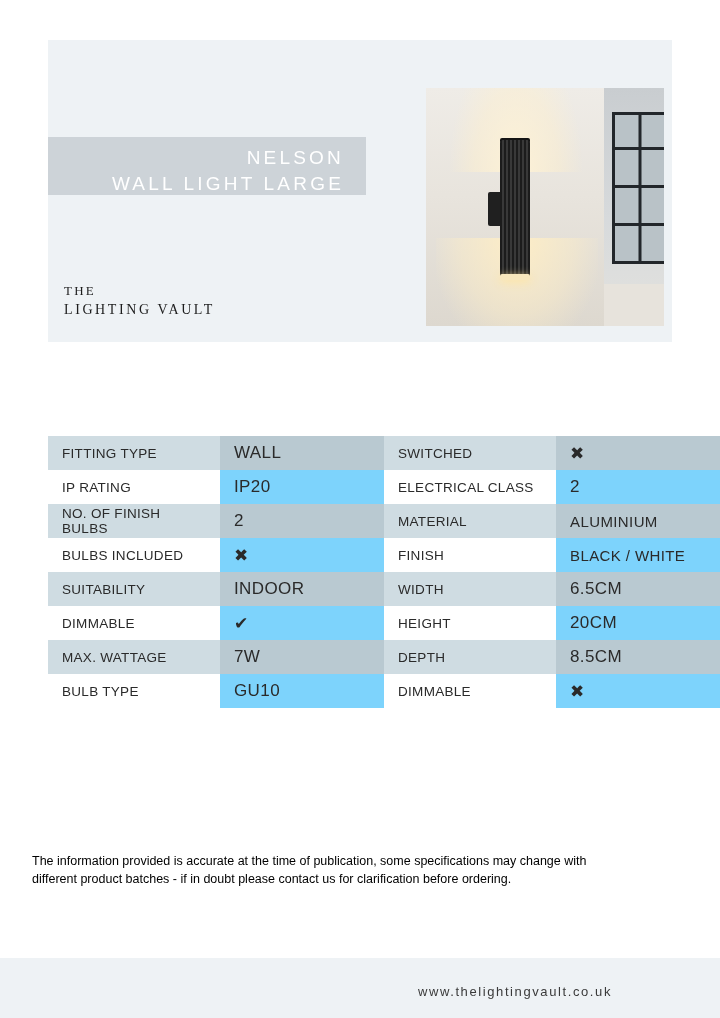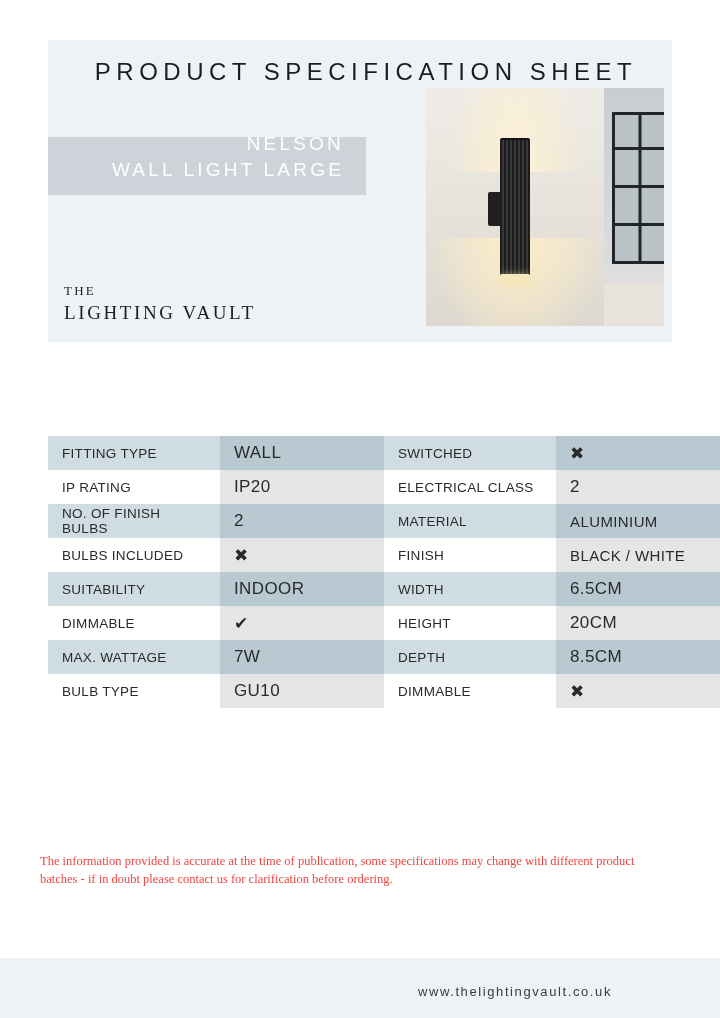--- a/index.html
+++ b/index.html
@@ -46,21 +46,21 @@
     position: absolute;
     left: 48px;
     top: 137px;
     width: 318px;
     height: 58px;
     background: #cdd3d8;
   }
   .product-name {
     position: absolute;
     left: 48px;
-    top: 131px;
+    top: 145px;
     width: 318px;
     text-align: right;
     padding-right: 22px;
     box-sizing: border-box;
     color: #ffffff;
     font-size: 19px;
     letter-spacing: 3.2px;
     line-height: 26px;
   }
   .brand {
@@ -70,21 +70,21 @@
     line-height: 1.25;
     font-family: "Liberation Serif", serif;
     color: #1d1d1d;
   }
   .brand .brand-the {
     font-size: 13px;
     letter-spacing: 2.2px;
     display: block;
   }
   .brand .brand-main {
-    font-size: 19px;
+    font-size: 14px;
     letter-spacing: 2.6px;
     display: block;
     margin-top: 2px;
   }
 
   
   .photo {
     position: absolute;
     left: 426px;
     top: 88px;
@@ -197,34 +197,33 @@
     width: 136px;
     font-size: 17px;
     letter-spacing: 0.4px;
   }
   .spec-table td.value.small {
     font-size: 15px;
   }
   .row-shade td.label  { background: #cfdce2; }
   .row-shade td.value  { background: #b9c9d1; }
   .row-plain td.label  { background: #ffffff; }
-  .row-plain td.value  { background: #e5e5e5; }
+  .row-plain td.value  { background: #7dd3fc; }
   .mark-yes { color: #16a92b; font-size: 18px; }
   .mark-no  { color: #e8342a; font-size: 17px; }
 
   
   .disclaimer {
     position: absolute;
-    left: 40px;
+    left: 32px;
     top: 852px;
     width: 600px;
     font-size: 12.5px;
     line-height: 18px;
-    color: #ef4444;
-    font-family: Liberation Serif, serif;
+    color: #000000;
   }
 
   
   .footer-band {
     position: absolute;
     left: 0;
     top: 958px;
     width: 720px;
     height: 60px;
     background: #eef2f5;
@@ -240,21 +239,20 @@
     color: #3a3a3a;
   }
 </style>
 </head>
 <body>
 
 <div class="page">
 
   <div class="header-band"></div>
 
-  <div class="sheet-title">PRODUCT SPECIFICATION SHEET</div>
 
   <div class="product-name-box"></div>
   <div class="product-name">
     <span>NELSON</span><br>
     <span>WALL LIGHT LARGE</span>
   </div>
 
   <div class="brand">
     <span class="brand-the">THE</span>
     <span class="brand-main">LIGHTING VAULT</span>

